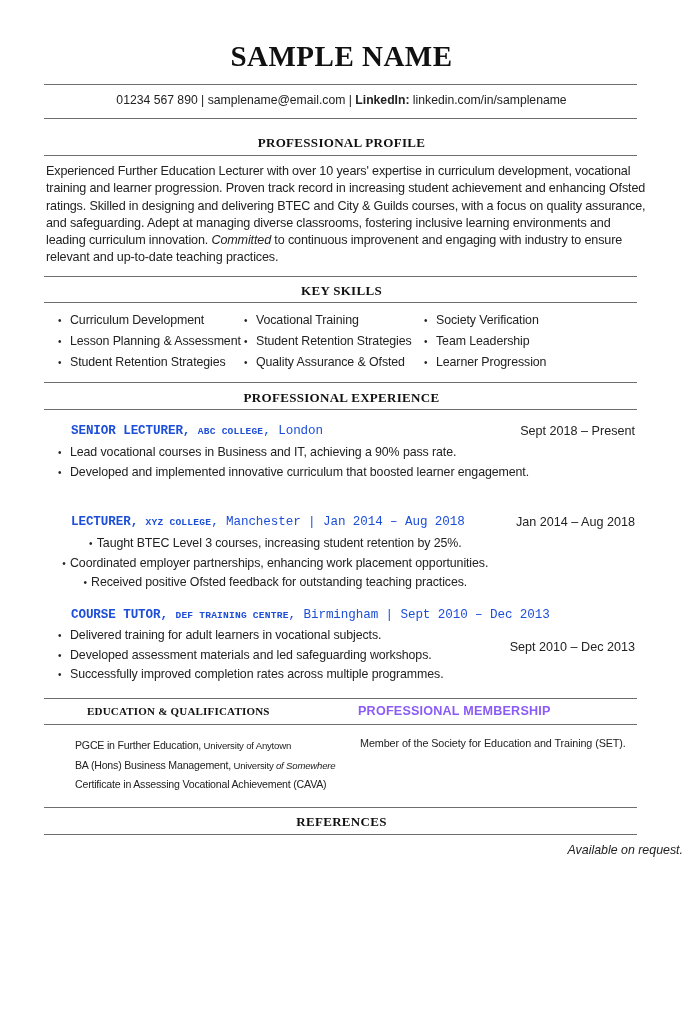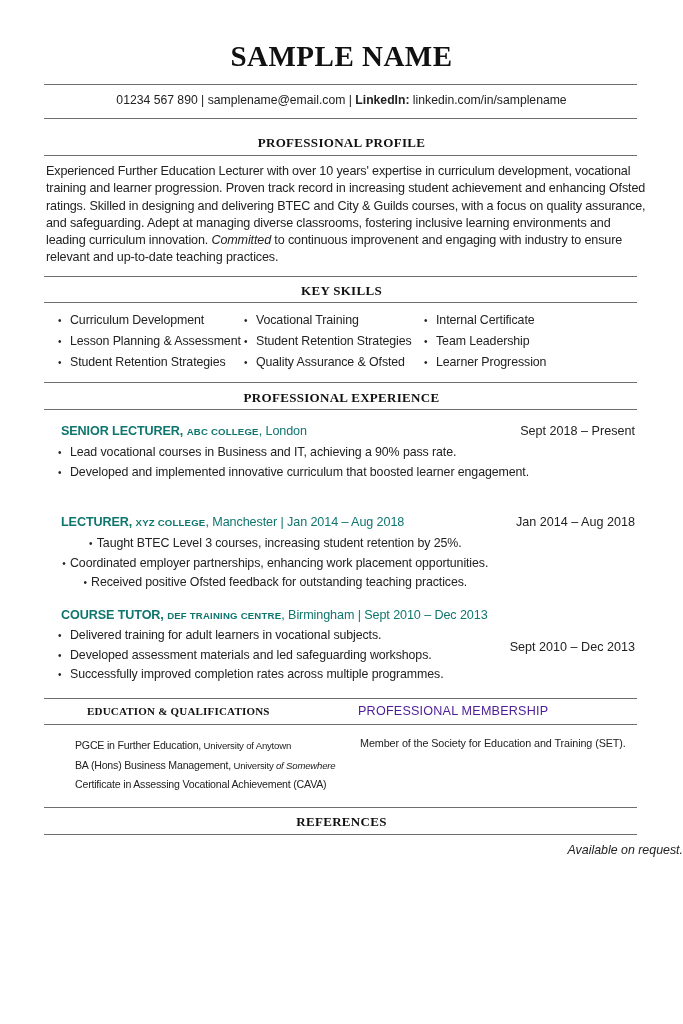--- a/index.html
+++ b/index.html
@@ -11,29 +11,29 @@
           font-family: "Liberation Serif", serif; font-weight: bold; font-size: 29px; letter-spacing: 0.5px; color: #111; }
   .contact { left: 0; width: 683px; top: 93px; text-align: center; font-size: 12.2px; color: #222; }
   .contact b { font-weight: bold; }
   .sec-title { left: 0; width: 683px; text-align: center; font-family: "Liberation Serif", serif;
                font-weight: bold; font-size: 13px; letter-spacing: 0.3px; color: #111; }
   .profile { left: 46px; width: 600px; top: 163px; font-size: 12.6px; line-height: 17.3px; color: #222;
              font-family: "Liberation Sans", sans-serif; letter-spacing: -0.15px; }
   .skills { left: 58px; top: 311px; display: grid; grid-template-columns: 186px 180px 190px; row-gap: 2px; }
   .skill { font-size: 12.4px; line-height: 18px; color: #222; white-space: nowrap; letter-spacing: -0.1px; }
   .skill .dot { display: inline-block; width: 12px; font-size: 10px; }
-  .job-head { left: 61px; font-size: 12.6px; color: #0f766e; white-space: nowrap; letter-spacing: -0.1px; }
+  .job-head { left: 71px; font-size: 12.6px; color: #1d4ed8; white-space: nowrap; letter-spacing: -0.1px; font-family: Liberation Mono, monospace; }
   .job-head .title { font-weight: bold; }
   .job-head .org { font-weight: bold; font-size: 9.6px; letter-spacing: 0.2px; }
   .job-date { right: 48px; font-size: 12.6px; color: #222; white-space: nowrap; text-align: right; }
   .bullets { left: 58px; font-size: 12.4px; color: #222; }
   .bullets .b { line-height: 18.5px; white-space: nowrap; letter-spacing: -0.1px; }
   .bullets .dot { display: inline-block; width: 12px; font-size: 10px; }
   .col-title-left { left: 55px; top: 705px; font-family: "Liberation Serif", serif; font-weight: bold; font-size: 11px; letter-spacing: 0.2px; color: #111; margin-left: 32px; }
-  .col-title-right { left: 358px; top: 704px; font-family: "Liberation Sans", sans-serif; font-weight: normal; font-size: 12.6px; letter-spacing: 0.2px; color: #4c1d95; }
+  .col-title-right { left: 358px; top: 704px; font-family: "Liberation Sans", sans-serif; font-weight: bold; font-size: 12.6px; letter-spacing: 0.2px; color: #8b5cf6; }
   .edu { left: 55px; top: 736px; font-size: 10.6px; color: #222; }
   .edu .e { line-height: 18.5px; white-space: nowrap; letter-spacing: -0.2px; padding-left: 20px; }
   .edu .inst { font-size: 9.6px; }
   .membership { left: 360px; top: 737px; font-size: 10.8px; color: #222; white-space: nowrap; letter-spacing: -0.1px; }
   .refs-text { left: 0; width: 683px; top: 843px; text-align: right; font-size: 12.4px; color: #222; font-style: italic; }
 </style>
 </head>
 <body>
 
 <div class="abs name">SAMPLE NAME</div>
@@ -51,21 +51,21 @@
 <div class="abs sec-title" style="top:135px;">PROFESSIONAL PROFILE</div>
 <div class="rule" style="top:155px;"></div>
 <div class="abs profile"><span>Experienced Further Education Lecturer with over 10 years' expertise in curriculum development, vocational training and learner progression. Proven track record in increasing student achievement and enhancing Ofsted ratings. Skilled in designing and delivering BTEC and City &amp; Guilds courses, with a focus on quality assurance, and safeguarding. Adept at managing diverse classrooms, fostering inclusive learning environments and leading curriculum innovation. </span><i>Committed</i><span> to continuous improvenent and engaging with industry to ensure relevant and up-to-date teaching practices.</span></div>
 
 <div class="rule" style="top:276px;"></div>
 <div class="abs sec-title" style="top:283px;">KEY SKILLS</div>
 <div class="rule" style="top:302px;"></div>
 <div class="abs skills">
   <div class="skill"><span class="dot">•</span><span>Curriculum Development</span></div>
   <div class="skill"><span class="dot">•</span><span>Vocational Training</span></div>
-  <div class="skill"><span class="dot">•</span><span>Internal Certificate</span></div>
+  <div class="skill"><span class="dot">•</span><span>Society Verification</span></div>
   <div class="skill"><span class="dot">•</span><span>Lesson Planning &amp; Assessment</span></div>
   <div class="skill"><span class="dot">•</span><span>Student Retention Strategies</span></div>
   <div class="skill"><span class="dot">•</span><span>Team Leadership</span></div>
   <div class="skill"><span class="dot">•</span><span>Student Retention Strategies</span></div>
   <div class="skill"><span class="dot">•</span><span>Quality Assurance &amp; Ofsted</span></div>
   <div class="skill"><span class="dot">•</span><span>Learner Progression</span></div>
 </div>
 
 <div class="rule" style="top:382px;"></div>
 <div class="abs sec-title" style="top:390px;">PROFESSIONAL EXPERIENCE</div>

